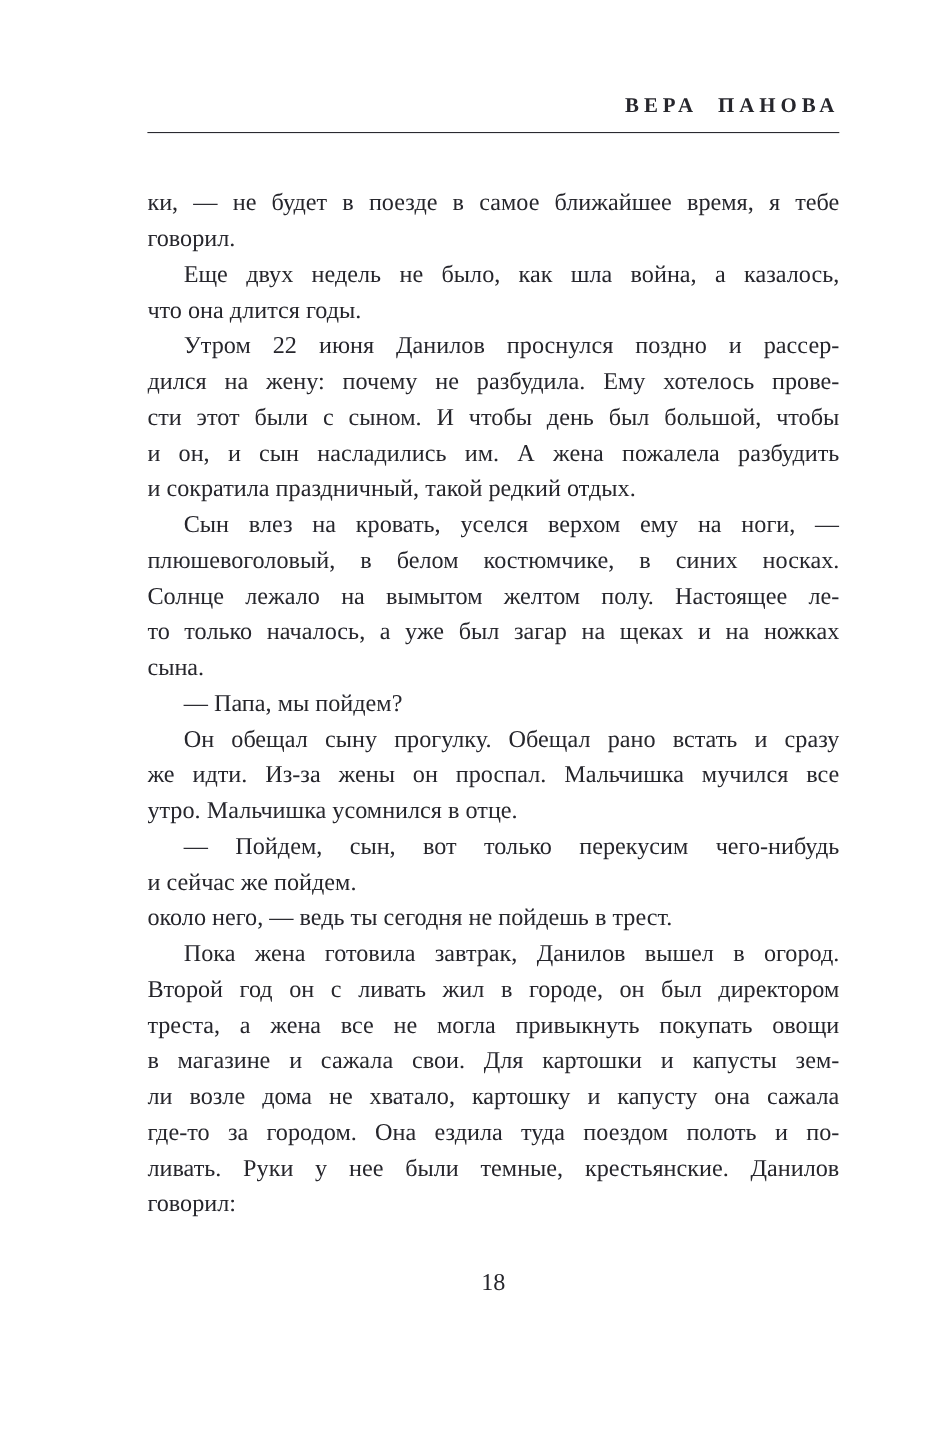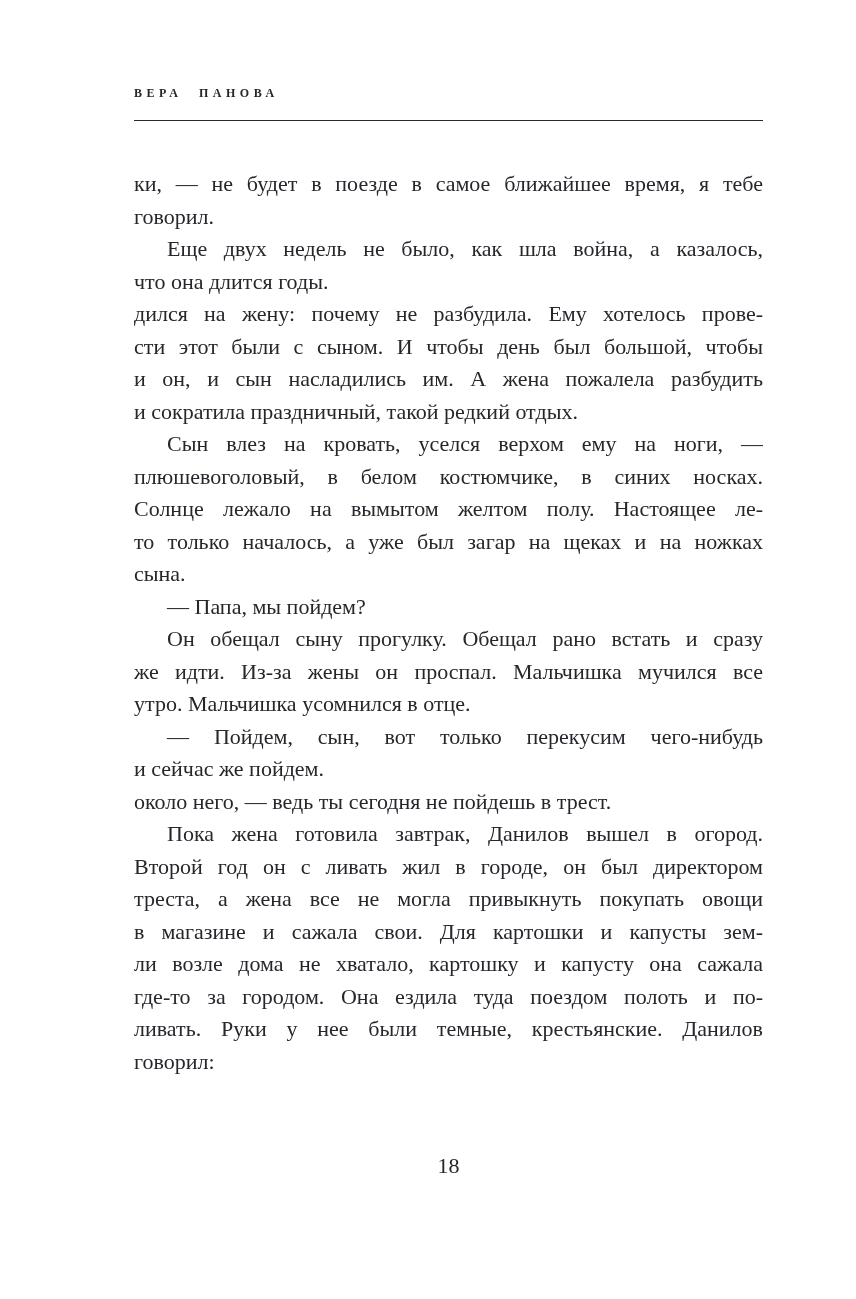--- a/index.html
+++ b/index.html
@@ -16,22 +16,22 @@
     height: 1299px;
     background: #ffffff;
     color: #26262c;
     font-family: "Liberation Serif", "DejaVu Serif", serif;
   }
   .running-header {
     position: absolute;
     left: 134px;
     top: 86px;
     width: 629px;
-    text-align: left;
-    font-size: 12px;
+    text-align: right;
+    font-size: 19px;
     font-weight: 700;
     letter-spacing: 4.5px;
     word-spacing: 9px;
     color: #26262c;
   }
   .header-rule {
     position: absolute;
     left: 134px;
     top: 120px;
     width: 629px;
@@ -83,20 +83,21 @@
   <div class="page-body" id="page-body">
       <div class="para">
         <div class="line just">ки, — не будет в поезде в самое ближайшее время, я тебе</div>
         <div class="line">говорил.</div>
       </div>
       <div class="para">
         <div class="line just indent">Еще двух недель не было, как шла война, а казалось,</div>
         <div class="line">что она длится годы.</div>
       </div>
       <div class="para">
+        <div class="line just indent">Утром 22 июня Данилов проснулся поздно и рассер-</div>
         <div class="line just">дился на жену: почему не разбудила. Ему хотелось прове-</div>
         <div class="line just">сти этот были с сыном. И чтобы день был большой, чтобы</div>
         <div class="line just">и он, и сын насладились им. А жена пожалела разбудить</div>
         <div class="line">и сократила праздничный, такой редкий отдых.</div>
       </div>
       <div class="para">
         <div class="line just indent">Сын влез на кровать, уселся верхом ему на ноги, —</div>
         <div class="line just">плюшевоголовый, в белом костюмчике, в синих носках.</div>
         <div class="line just">Солнце лежало на вымытом желтом полу. Настоящее ле-</div>
         <div class="line just">то только началось, а уже был загар на щеках и на ножках</div>

